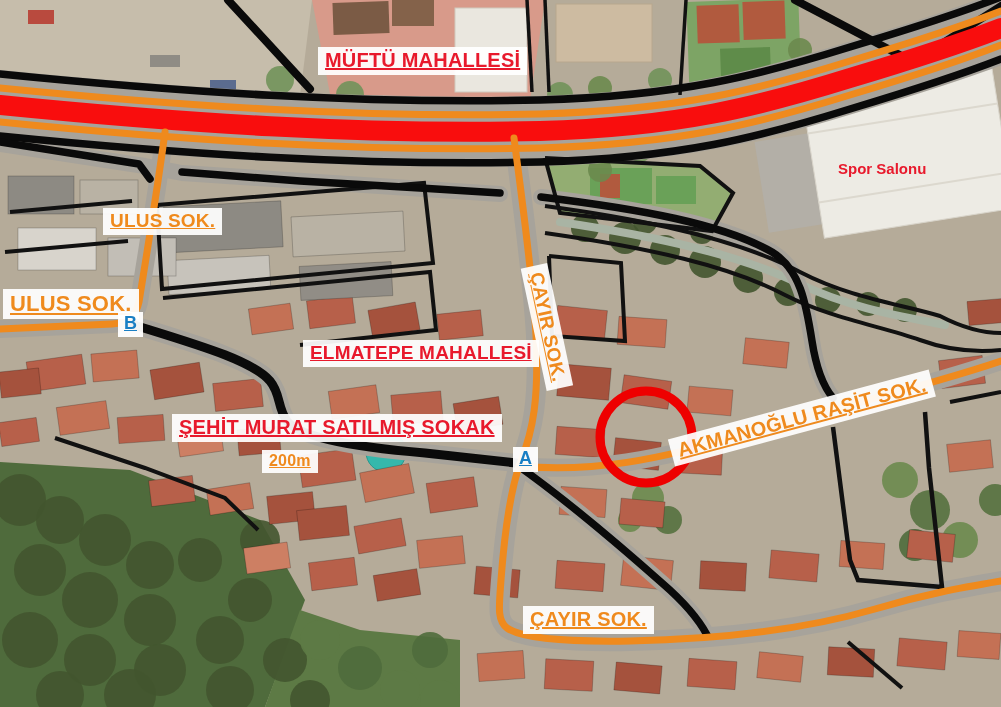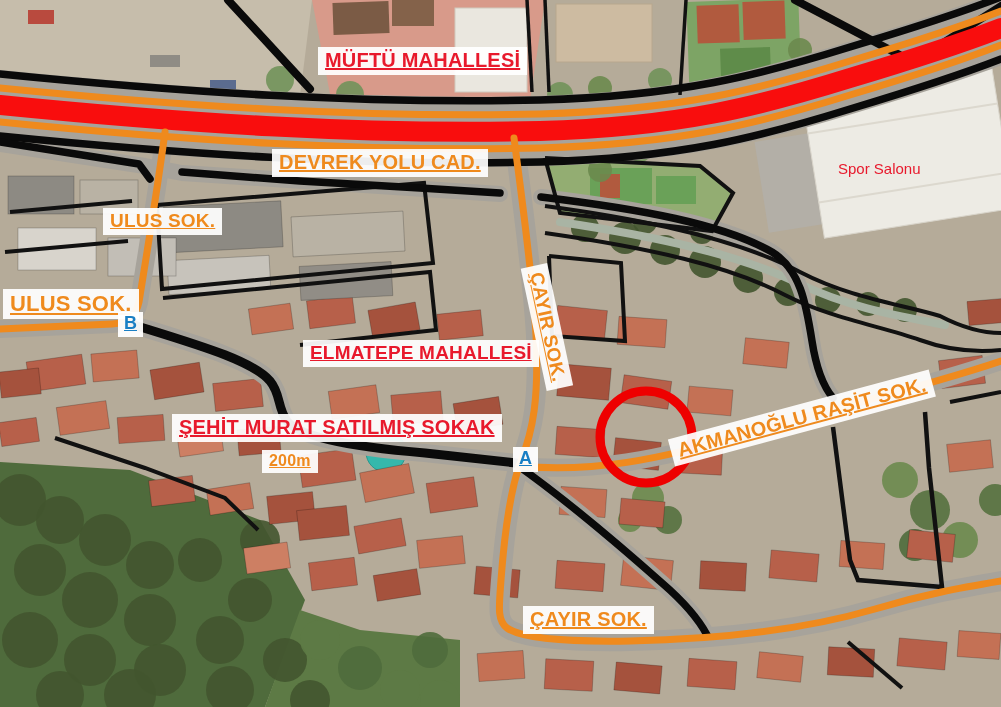--- a/index.html
+++ b/index.html
@@ -5,21 +5,21 @@
   html,body{margin:0;padding:0;background:#222;}
   #map{position:relative;width:1001px;height:707px;overflow:hidden;
        font-family:"Liberation Sans","DejaVu Sans",sans-serif;background:#e5e5e5;}
   #map svg{position:absolute;left:0;top:0;}
   .lbl{position:absolute;background:rgba(255,255,255,.93);padding:2px 7px 3px;
        font-weight:700;text-decoration:underline;white-space:nowrap;line-height:1.15;
        letter-spacing:.2px;}
   .lbl.red{color:var(--c-red,#e8192c);}
   .lbl.or{color:var(--c-orange,#ef8a1d);}
   .lbl.rot{transform-origin:center center;}
-  .plain{position:absolute;color:var(--c-red,#e8192c);font-weight:400;white-space:nowrap;}
+  .plain{position:absolute;color:var(--c-red,#e8192c);font-weight:700;white-space:nowrap;}
   .marker{position:absolute;background:rgba(255,255,255,.95);color:var(--c-blue,#1a7fc4);
        font-weight:700;font-size:18px;padding:0 6px 2px;text-decoration:underline;
        line-height:1.25;}
   .rd{fill:none;stroke-linecap:round;stroke-linejoin:round;}
   .bed{stroke:#a7a39b;}
   .blk{stroke:#0a0a0a;}
   .thin{stroke:#111;fill:none;}
   .orrd{stroke:var(--c-road-orange,#ef8a1d);}
   .hwyred{stroke:var(--c-hwy-red,#f90d0d);}
 </style>
@@ -248,21 +248,20 @@
     <g>
       <path class="rd orrd" stroke-width="7" d="M 514 138 C 522 200 532 270 536 335 C 539 400 533 430 521 461 C 509 492 504 540 501 580 C 499 607 497 620 507 628 C 523 639 570 642 630 641 C 730 639 810 628 875 609 C 925 594 960 588 1001 581"></path>
       <path class="rd orrd" stroke-width="7" d="M 165 132 C 157 192 147 252 139 302 C 136 316 128 323 112 324 L 0 329"></path>
       <path class="rd orrd" stroke-width="7" d="M 519 466 C 590 473 660 460 745 434 C 830 408 915 390 1001 361"></path>
     </g>
 
     <circle cx="646" cy="437" r="46" fill="none" stroke="var(--c-circle,#ee0000)" stroke-width="9"></circle>
   </svg>
 
   <div class="lbl red" style="left:318px;top:47px;font-size:20px">MÜFTÜ MAHALLESİ</div>
-  <div class="lbl or" style="left:272px;top:149px;font-size:20px">DEVREK YOLU CAD.</div>
   <div class="lbl or" style="left:103px;top:208px;font-size:19px">ULUS SOK.</div>
   <div class="lbl or" style="left:3px;top:289px;font-size:22px">ULUS SOK.</div>
   <div class="lbl red" style="left:303px;top:340px;font-size:19px">ELMATEPE MAHALLESİ</div>
   <div class="lbl red" style="left:172px;top:414px;font-size:20px">ŞEHİT MURAT SATILMIŞ SOKAK</div>
   <div class="lbl or" style="left:262px;top:450px;font-size:16px">200m</div>
   <div class="lbl or rot" style="left:547px;top:327px;font-size:19px;transform:translate(-50%,-50%) rotate(78deg)">ÇAYIR SOK.</div>
   <div class="lbl or rot" style="left:802px;top:418px;font-size:20px;transform:translate(-50%,-50%) rotate(-15deg)">AKMANOĞLU RAŞİT SOK.</div>
   <div class="lbl or" style="left:523px;top:606px;font-size:20px">ÇAYIR SOK.</div>
   <div class="plain" style="left:838px;top:160px;font-size:15px">Spor Salonu</div>
 

